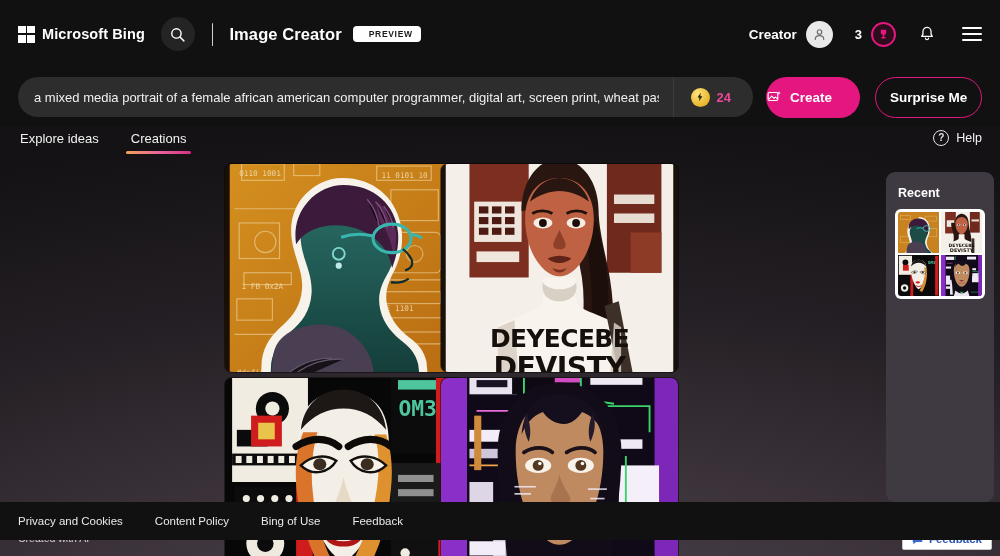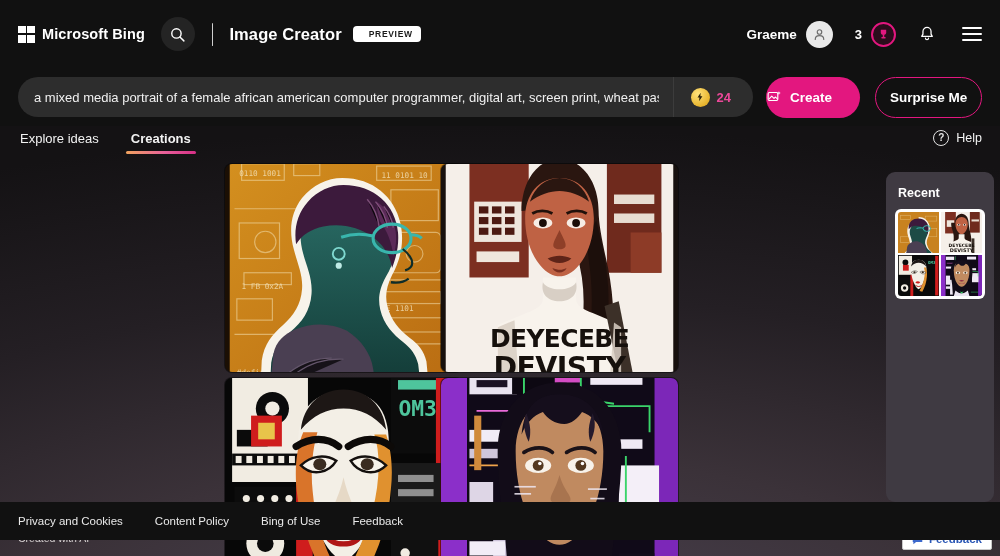--- a/index.html
+++ b/index.html
@@ -151,21 +151,21 @@
     display: flex; align-items: flex-start;
     z-index: 3;
   }
   .tab {
     position: relative;
     color: #f2f2f2; font-size: 13px; font-weight: 400;
     padding: 5px 2px 10px 2px;
     margin-right: 28px;
     cursor: pointer;
   }
-  .tab.active { font-weight: 700; }
+  .tab.active { font-weight: 400; }
   .tab.active::after {
     content: "";
     position: absolute; left: -3px; right: -3px; bottom: 2px;
     height: 3px; border-radius: 2px;
     background: linear-gradient(90deg, #f0a35e 0%, #e8609a 55%, #d62f86 100%);
   }
   .help {
     margin-left: auto;
     display: flex; align-items: center; gap: 7px;
     color: #f2f2f2; font-size: 12.5px;
@@ -295,21 +295,21 @@
         </svg>
       </div>
 
       <div class="divider-v"></div>
 
       <div class="app-title">Image Creator</div>
       <div class="preview-pill">PREVIEW</div>
     </div>
 
     <div class="hdr-right">
-      <div class="username">Graeme</div>
+      <div class="username">Creator</div>
 
       <div class="avatar">
         <svg width="15" height="15" viewBox="0 0 24 24">
           <circle cx="12" cy="8" r="3.6" fill="none" stroke="#6d6d6d" stroke-width="1.9"></circle>
           <path d="M5.2 20c0-3.9 3-6.2 6.8-6.2s6.8 2.3 6.8 6.2" fill="none" stroke="#6d6d6d" stroke-width="1.9" stroke-linecap="round"></path>
         </svg>
       </div>
 
       <div class="rewards-count">3</div>
 

